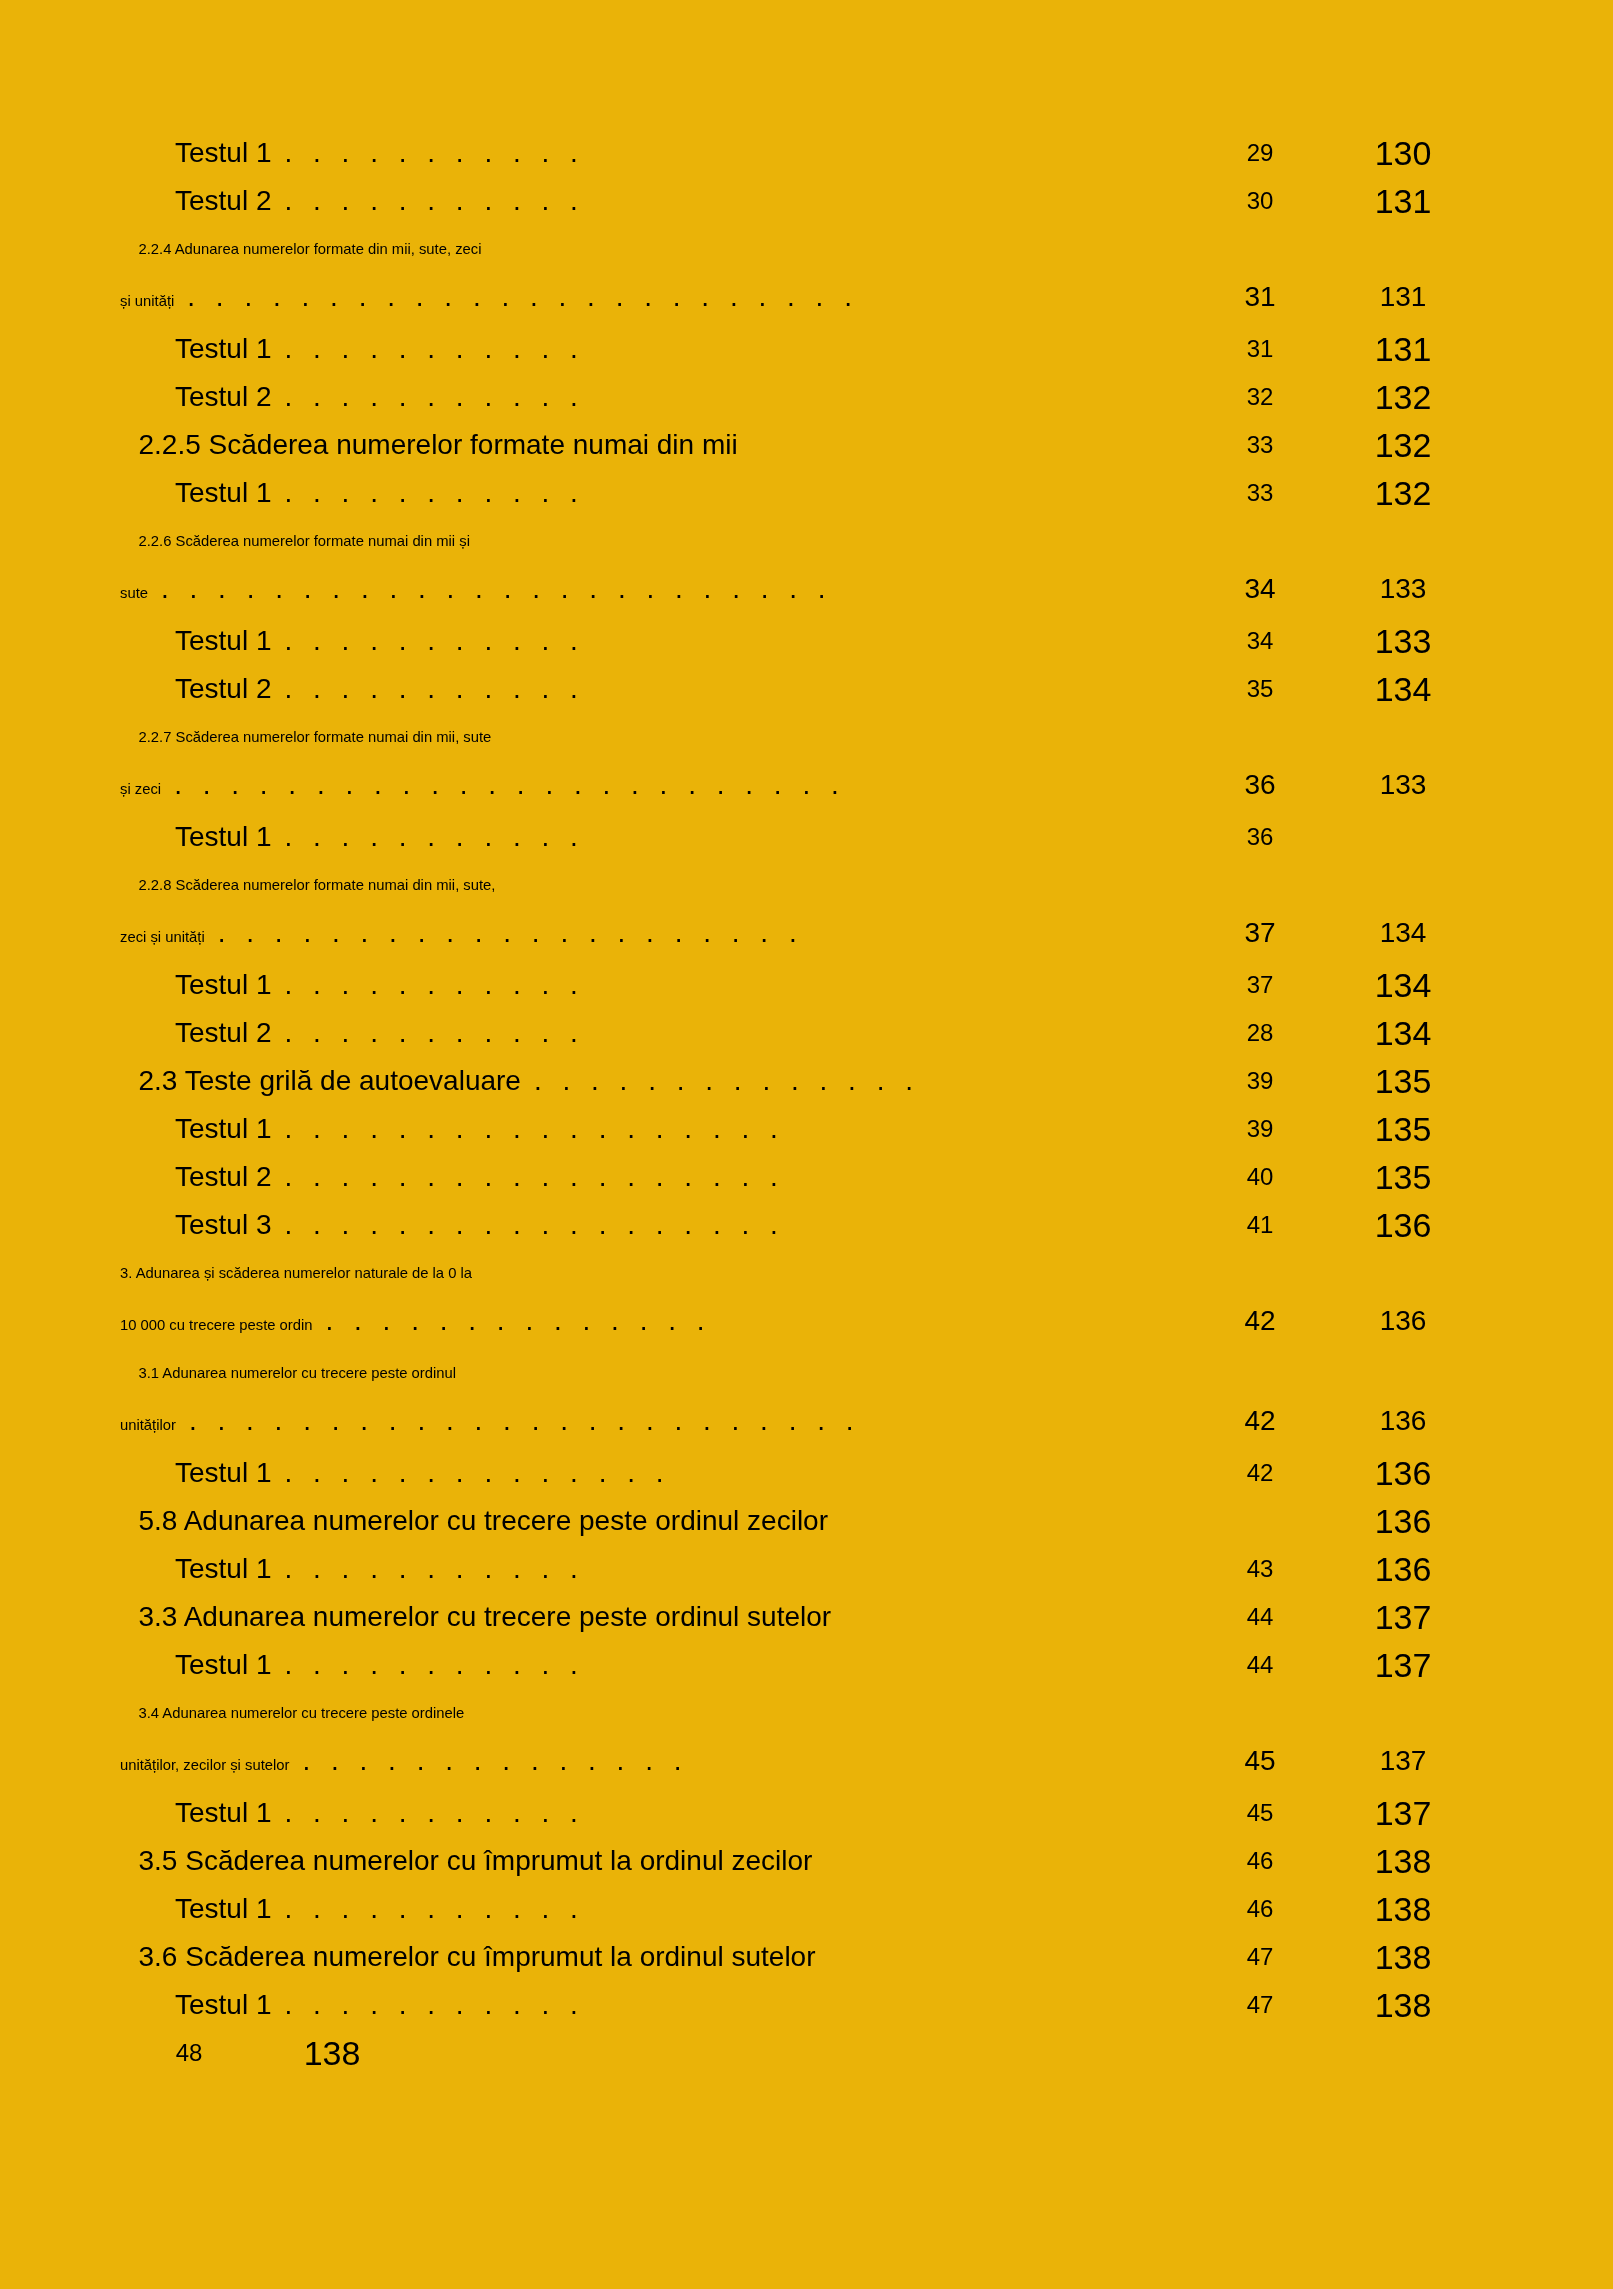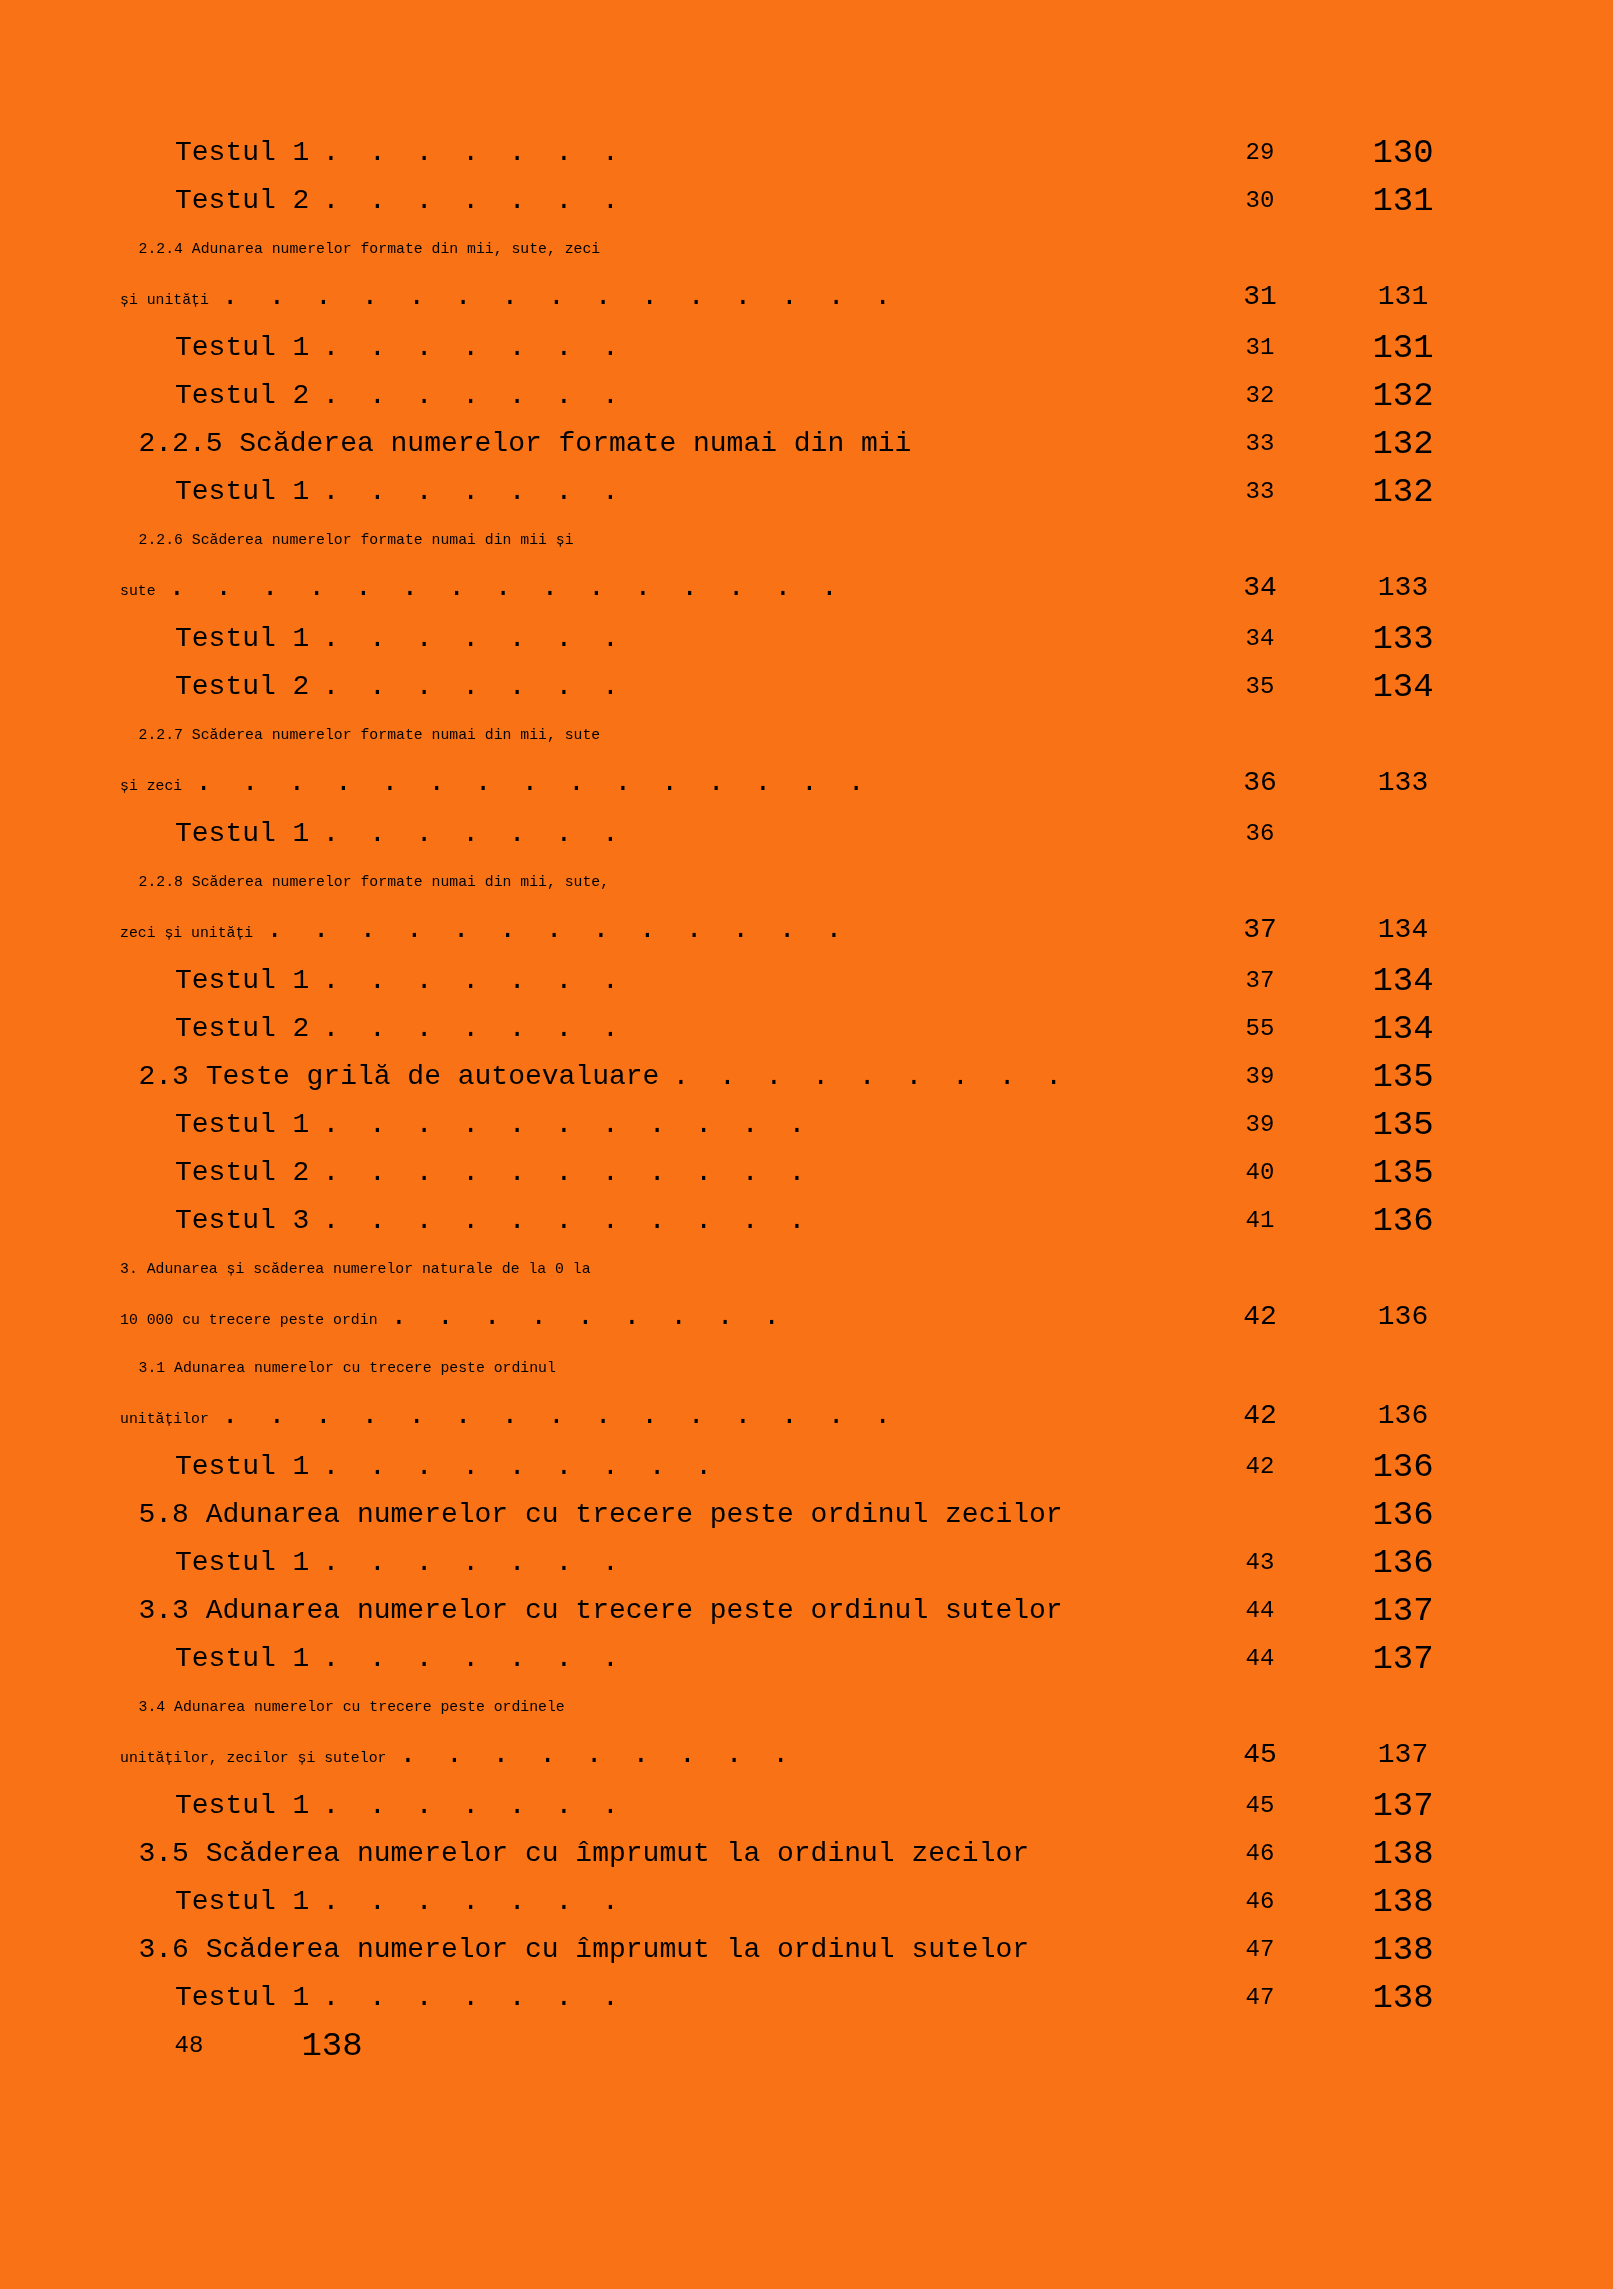--- a/index.html
+++ b/index.html
@@ -4,22 +4,22 @@
 <style>
   html, body {
     margin: 0;
     padding: 0;
     background: #ffffff;
   }
   .page {
     position: relative;
     width: 1613px;
     height: 2290px;
-    background: #f97316;
-    font-family: Liberation Mono, monospace;
+    background: #eab308;
+    font-family: Liberation Sans, sans-serif;
     color: #000000;
     box-sizing: border-box;
   }
   .toc {
     position: absolute;
     left: 120px;
     top: 129px;
     width: 1357px;
   }
   .row {
@@ -257,21 +257,21 @@
       <div class="p2">134</div>
     </div>
 
     <div class="row">
       <div class="txtcol">
         <div class="line indent-1">
           <span class="label">Testul 2</span>
           <span class="leader short">. . . . . . . . . . . . . . . . . . . . . . . . . . . . . . . . . . . .</span>
         </div>
       </div>
-      <div class="p1">55</div>
+      <div class="p1">28</div>
       <div class="p2">134</div>
     </div>
 
     <div class="row">
       <div class="txtcol">
         <div class="line indent-2">
           <span class="label">2.3  Teste grilă de autoevaluare</span>
           <span class="leader med">. . . . . . . . . . . . . . . . . . . . . . . . . . . . . . . . . . . .</span>
         </div>
       </div>

